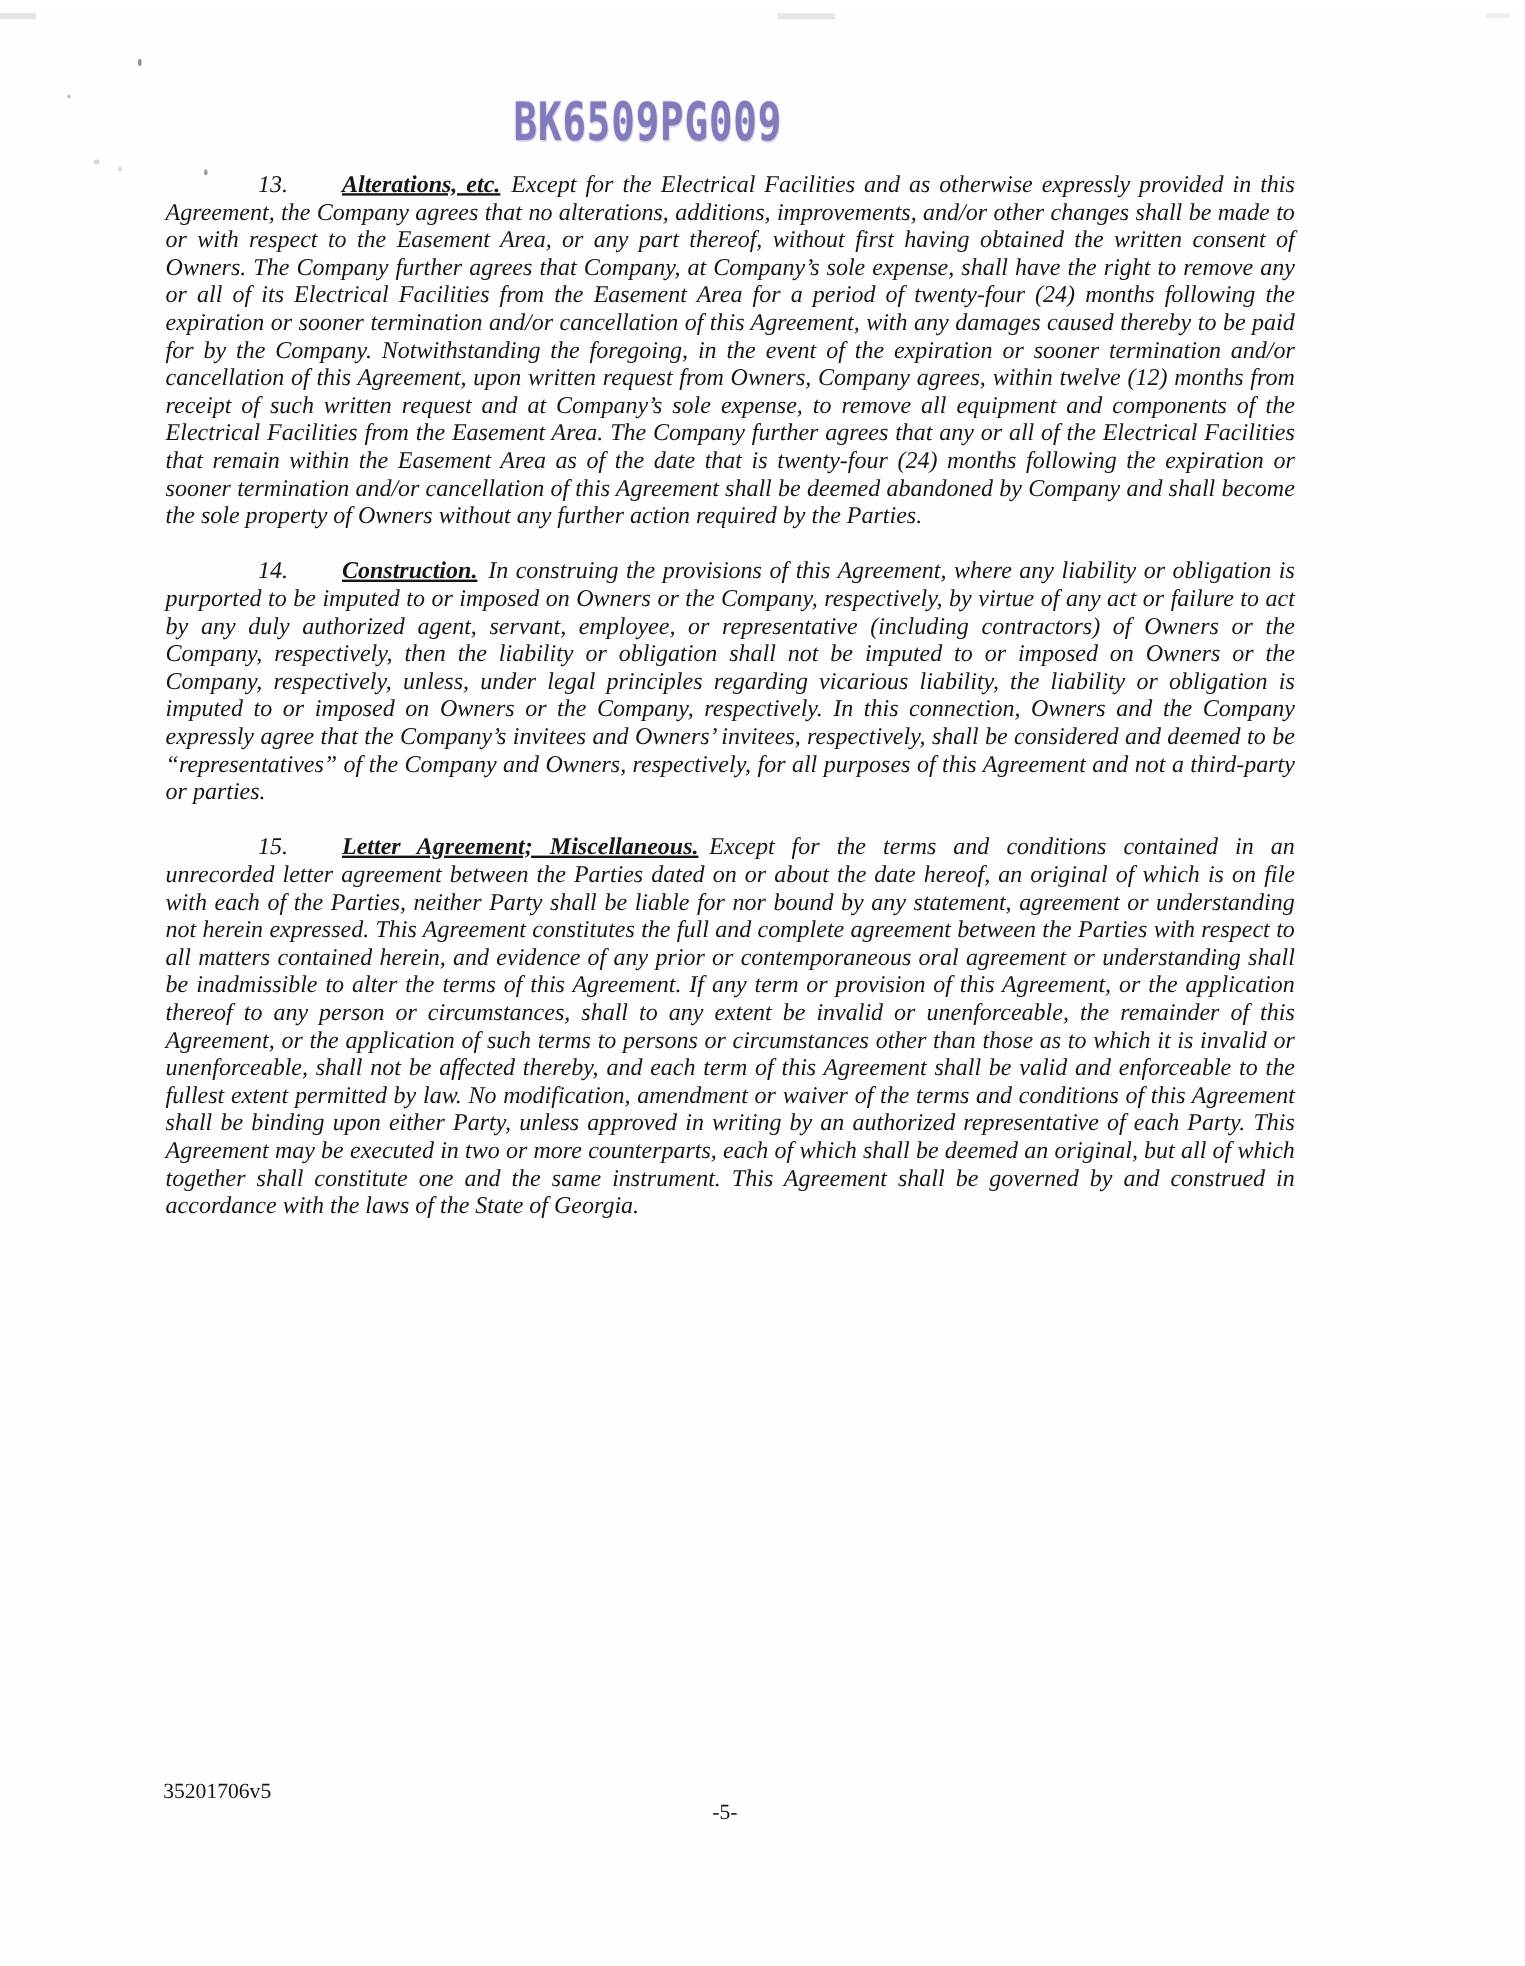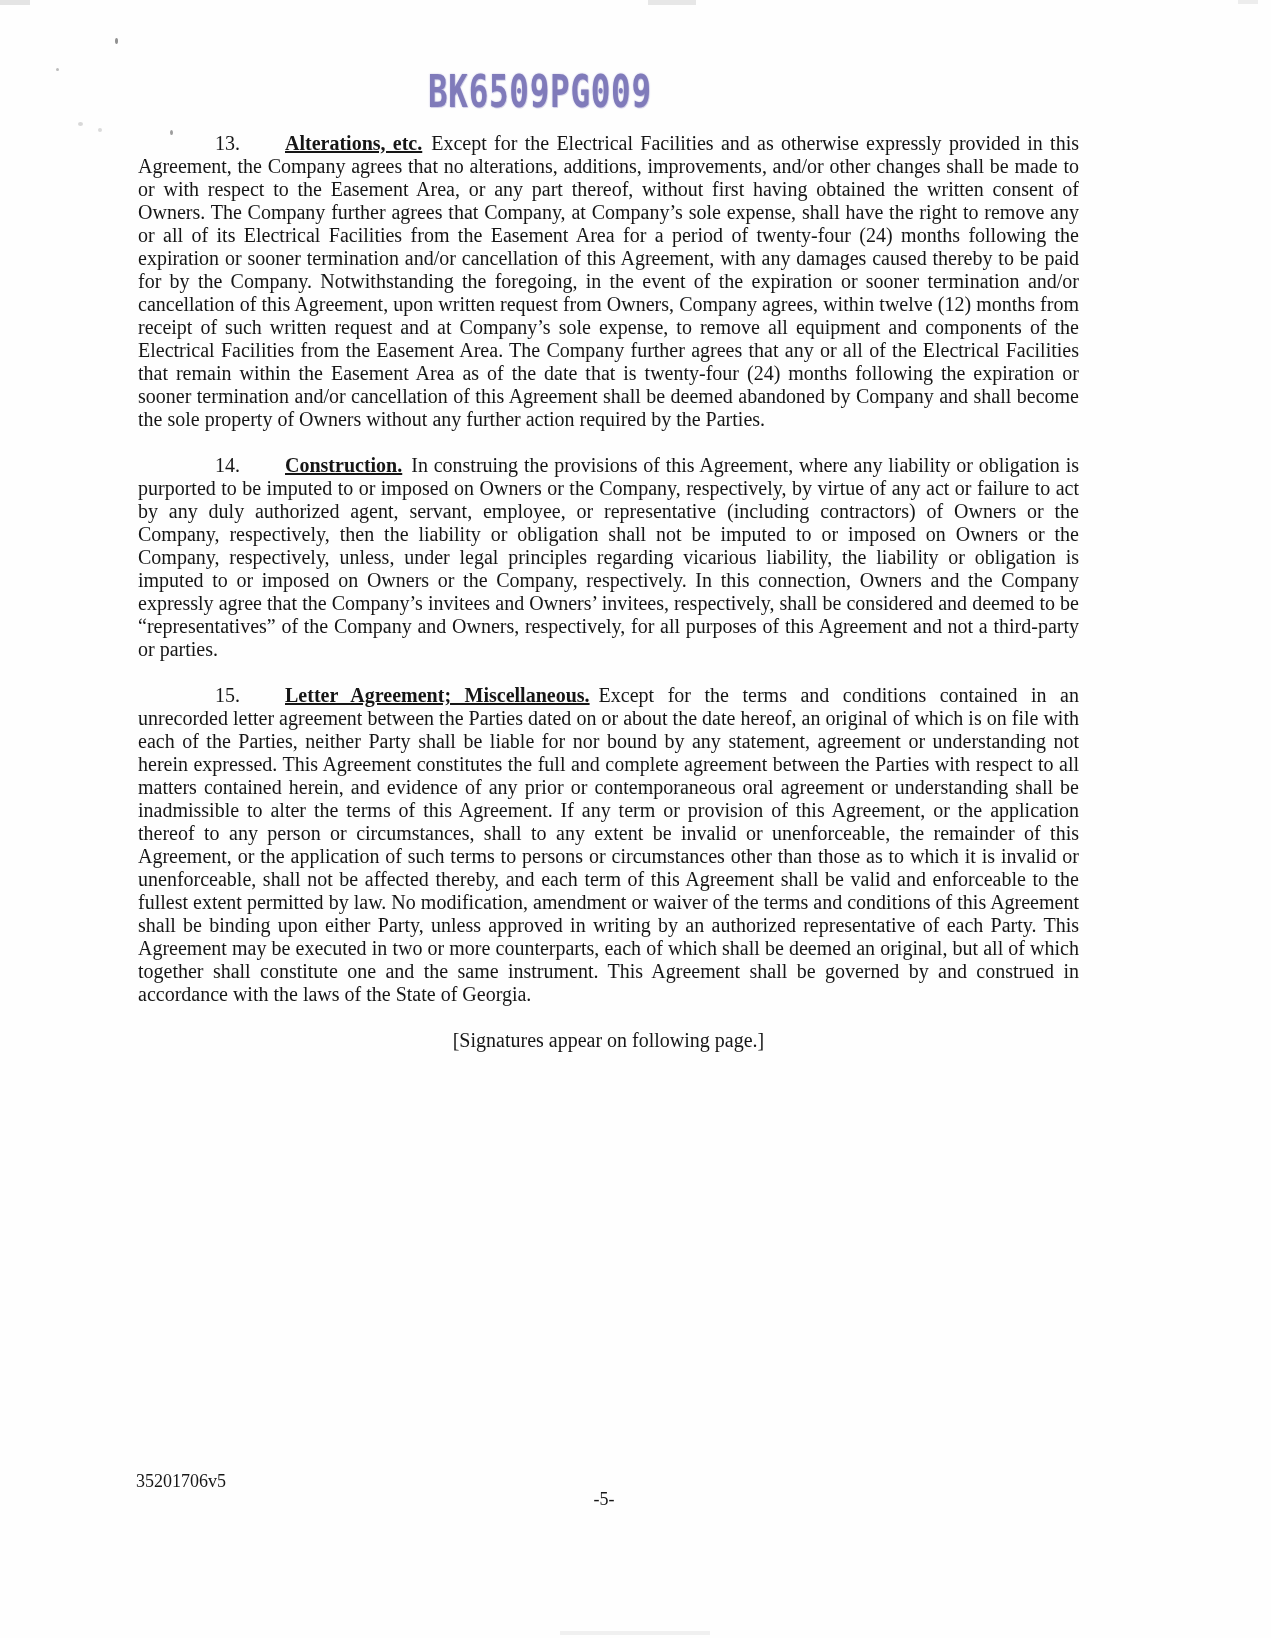--- a/index.html
+++ b/index.html
@@ -7,20 +7,21 @@
     width: 1271px; height: 1638px;
     background: #ffffff;
     font-family: "Liberation Serif", serif;
     color: #161616;
     position: relative;
     overflow: hidden;
   }
   .page {
     position: absolute; inset: 0;
     background: #fefefe;
+    margin-top: 11px;
   }
   
   .stamp {
     position: absolute;
     left: 428px; top: 66px;
     font-family: "DejaVu Sans Mono", monospace;
     font-size: 44px;
     font-weight: bold;
     letter-spacing: 1px;
     transform: scale(0.74, 1.0);
@@ -35,20 +36,21 @@
     position: absolute;
     left: 138px; top: 132px;
     width: 941px;
     font-size: 20px;
     line-height: 23px;
     text-align: justify;
   }
   p.section {
     margin: 0 0 23px 0;
     text-indent: 77px;
+    font-style: italic;
   }
   .tab { display: inline-block; width: 45px; }
   .sec-heading {
     font-weight: bold;
     text-decoration: underline;
     margin-right: 9px;
   }
   p.signature {
     margin: 0;
     text-indent: 0;
@@ -100,21 +102,20 @@
   <div class="stamp" style="color: rgb(93, 87, 168);">BK6509PG009</div>
 
   <div class="content">
 
     <p class="section"><span>13.</span><span class="tab"></span><span class="sec-heading">Alterations, etc.</span><span>Except for the Electrical Facilities and as otherwise expressly provided in this Agreement, the Company agrees that no alterations, additions, improvements, and/or other changes shall be made to or with respect to the Easement Area, or any part thereof, without first having obtained the written consent of Owners.  The Company further agrees that Company, at Company’s sole expense, shall have the right to remove any or all of its Electrical Facilities from the Easement Area for a period of twenty-four (24) months following the expiration or sooner termination and/or cancellation of this Agreement, with any damages caused thereby to be paid for by the Company.  Notwithstanding the foregoing, in the event of the expiration or sooner termination and/or cancellation of this Agreement, upon written request from Owners, Company agrees, within twelve (12) months from receipt of such written request and at Company’s sole expense, to remove all equipment and components of the Electrical Facilities from the Easement Area.  The Company further agrees that any or all of the Electrical Facilities that remain within the Easement Area as of the date that is twenty-four (24) months following the expiration or sooner termination and/or cancellation of this Agreement shall be deemed abandoned by Company and shall become the sole property of Owners without any further action required by the Parties.</span></p>
 
     <p class="section"><span>14.</span><span class="tab"></span><span class="sec-heading">Construction.</span><span>In construing the provisions of this Agreement, where any liability or obligation is purported to be imputed to or imposed on Owners or the Company, respectively, by virtue of any act or failure to act by any duly authorized agent, servant, employee, or representative (including contractors) of Owners or the Company, respectively, then the liability or obligation shall not be imputed to or imposed on Owners or the Company, respectively, unless, under legal principles regarding vicarious liability, the liability or obligation is imputed to or imposed on Owners or the Company, respectively.  In this connection, Owners and the Company expressly agree that the Company’s invitees and Owners’ invitees, respectively, shall be considered and deemed to be “representatives” of the Company and Owners, respectively, for all purposes of this Agreement and not a third-party or parties.</span></p>
 
     <p class="section"><span>15.</span><span class="tab"></span><span class="sec-heading">Letter Agreement; Miscellaneous.</span><span>Except for the terms and conditions contained in an unrecorded letter agreement between the Parties dated on or about the date hereof, an original of which is on file with each of the Parties, neither Party shall be liable for nor bound by any statement, agreement or understanding not herein expressed.  This Agreement constitutes the full and complete agreement between the Parties with respect to all matters contained herein, and evidence of any prior or contemporaneous oral agreement or understanding shall be inadmissible to alter the terms of this Agreement.  If any term or provision of this Agreement, or the application thereof to any person or circumstances, shall to any extent be invalid or unenforceable, the remainder of this Agreement, or the application of such terms to persons or circumstances other than those as to which it is invalid or unenforceable, shall not be affected thereby, and each term of this Agreement shall be valid and enforceable to the fullest extent permitted by law.  No modification, amendment or waiver of the terms and conditions of this Agreement shall be binding upon either Party, unless approved in writing by an authorized representative of each Party.  This Agreement may be executed in two or more counterparts, each of which shall be deemed an original, but all of which together shall constitute one and the same instrument.  This Agreement shall be governed by and construed in accordance with the laws of the State of Georgia.</span></p>
 
-    <p class="signature">[Signatures appear on following page.]</p>
 
   </div>
 
   <div class="page-number">-5-</div>
 
   <div class="doc-number">35201706v5</div>
 
 </div>
 
 </body></html>

